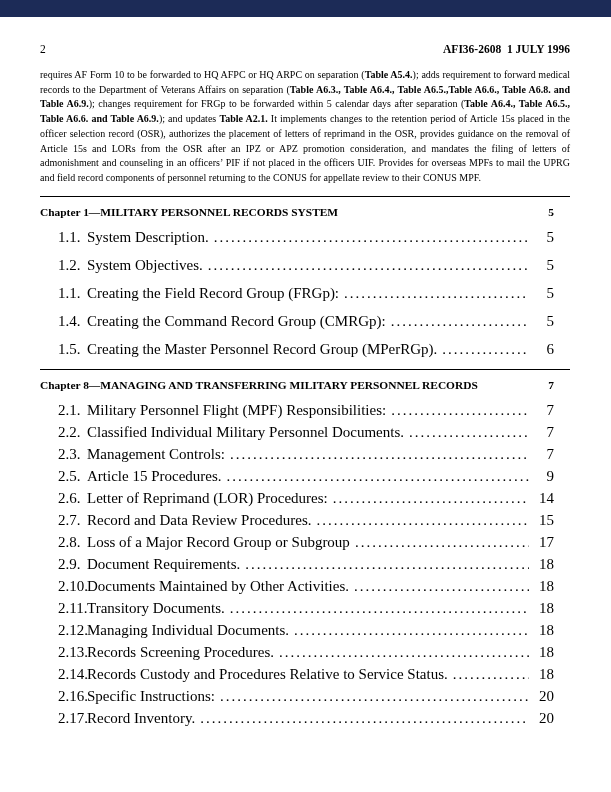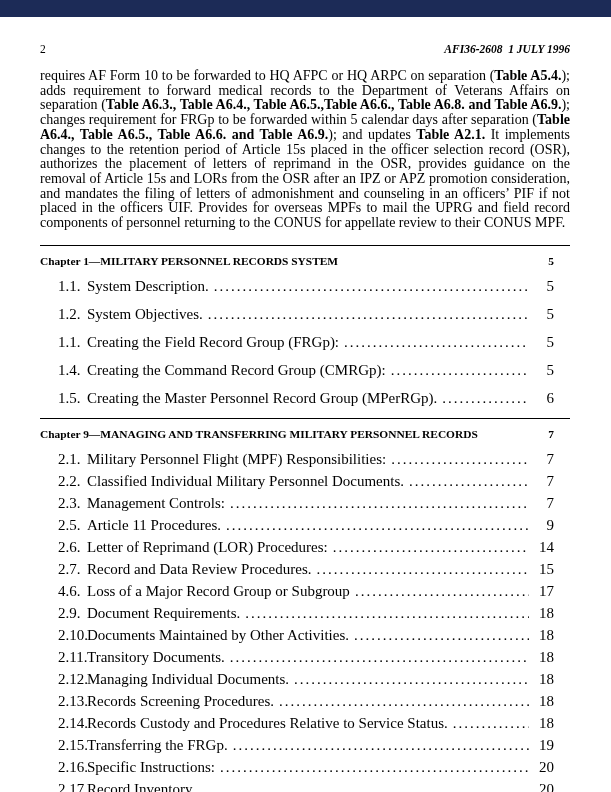--- a/index.html
+++ b/index.html
@@ -18,23 +18,23 @@
   .page {
     padding: 26px 41px 0 40px;
   }
   .page-header {
     display: flex;
     justify-content: space-between;
     align-items: baseline;
     font-size: 11.5px;
     margin-bottom: 13px;
   }
-  .doc-id { font-weight: bold; white-space: pre; font-style: italic; }
+  .doc-id { font-weight: bold; white-space: pre; }
   .intro {
-    font-size: 14px;
+    font-size: 10px;
     line-height: 14.7px;
     text-align: justify;
   }
   .bold { font-weight: bold; }
   .chapter {
     border-top: 1px solid #000;
     margin-top: 0;
     padding-top: 9px;
   }
   .chapter-heading {
@@ -122,21 +122,21 @@
         </div>
         <div class="toc-row">
           <span class="toc-num">1.5.</span>
           <span class="toc-title">Creating the Master Personnel Record Group (MPerRGp).</span>
           <span class="leader"></span>
           <span class="toc-page">6</span>
         </div>
       </section>
       <section class="chapter chapter-1">
         <div class="chapter-heading">
-          <span class="title">Chapter 9—MANAGING AND TRANSFERRING MILITARY PERSONNEL RECORDS</span>
+          <span class="title">Chapter 8—MANAGING AND TRANSFERRING MILITARY PERSONNEL RECORDS</span>
           <span class="toc-page">7</span>
         </div>
         <div class="toc-row">
           <span class="toc-num">2.1.</span>
           <span class="toc-title">Military Personnel Flight (MPF) Responsibilities:</span>
           <span class="leader"></span>
           <span class="toc-page">7</span>
         </div>
         <div class="toc-row">
           <span class="toc-num">2.2.</span>
@@ -145,38 +145,38 @@
           <span class="toc-page">7</span>
         </div>
         <div class="toc-row">
           <span class="toc-num">2.3.</span>
           <span class="toc-title">Management Controls:</span>
           <span class="leader"></span>
           <span class="toc-page">7</span>
         </div>
         <div class="toc-row">
           <span class="toc-num">2.5.</span>
-          <span class="toc-title">Article 11 Procedures.</span>
+          <span class="toc-title">Article 15 Procedures.</span>
           <span class="leader"></span>
           <span class="toc-page">9</span>
         </div>
         <div class="toc-row">
           <span class="toc-num">2.6.</span>
           <span class="toc-title">Letter of Reprimand (LOR) Procedures:</span>
           <span class="leader"></span>
           <span class="toc-page">14</span>
         </div>
         <div class="toc-row">
           <span class="toc-num">2.7.</span>
           <span class="toc-title">Record and Data Review Procedures.</span>
           <span class="leader"></span>
           <span class="toc-page">15</span>
         </div>
         <div class="toc-row">
-          <span class="toc-num">4.6.</span>
+          <span class="toc-num">2.8.</span>
           <span class="toc-title">Loss of a Major Record Group or Subgroup</span>
           <span class="leader"></span>
           <span class="toc-page">17</span>
         </div>
         <div class="toc-row">
           <span class="toc-num">2.9.</span>
           <span class="toc-title">Document Requirements.</span>
           <span class="leader"></span>
           <span class="toc-page">18</span>
         </div>
@@ -204,26 +204,20 @@
           <span class="leader"></span>
           <span class="toc-page">18</span>
         </div>
         <div class="toc-row">
           <span class="toc-num">2.14.</span>
           <span class="toc-title">Records Custody and Procedures Relative to Service Status.</span>
           <span class="leader"></span>
           <span class="toc-page">18</span>
         </div>
         <div class="toc-row">
-          <span class="toc-num">2.15.</span>
-          <span class="toc-title">Transferring the FRGp.</span>
-          <span class="leader"></span>
-          <span class="toc-page">19</span>
-        </div>
-        <div class="toc-row">
           <span class="toc-num">2.16.</span>
           <span class="toc-title">Specific Instructions:</span>
           <span class="leader"></span>
           <span class="toc-page">20</span>
         </div>
         <div class="toc-row">
           <span class="toc-num">2.17.</span>
           <span class="toc-title">Record Inventory.</span>
           <span class="leader"></span>
           <span class="toc-page">20</span>

